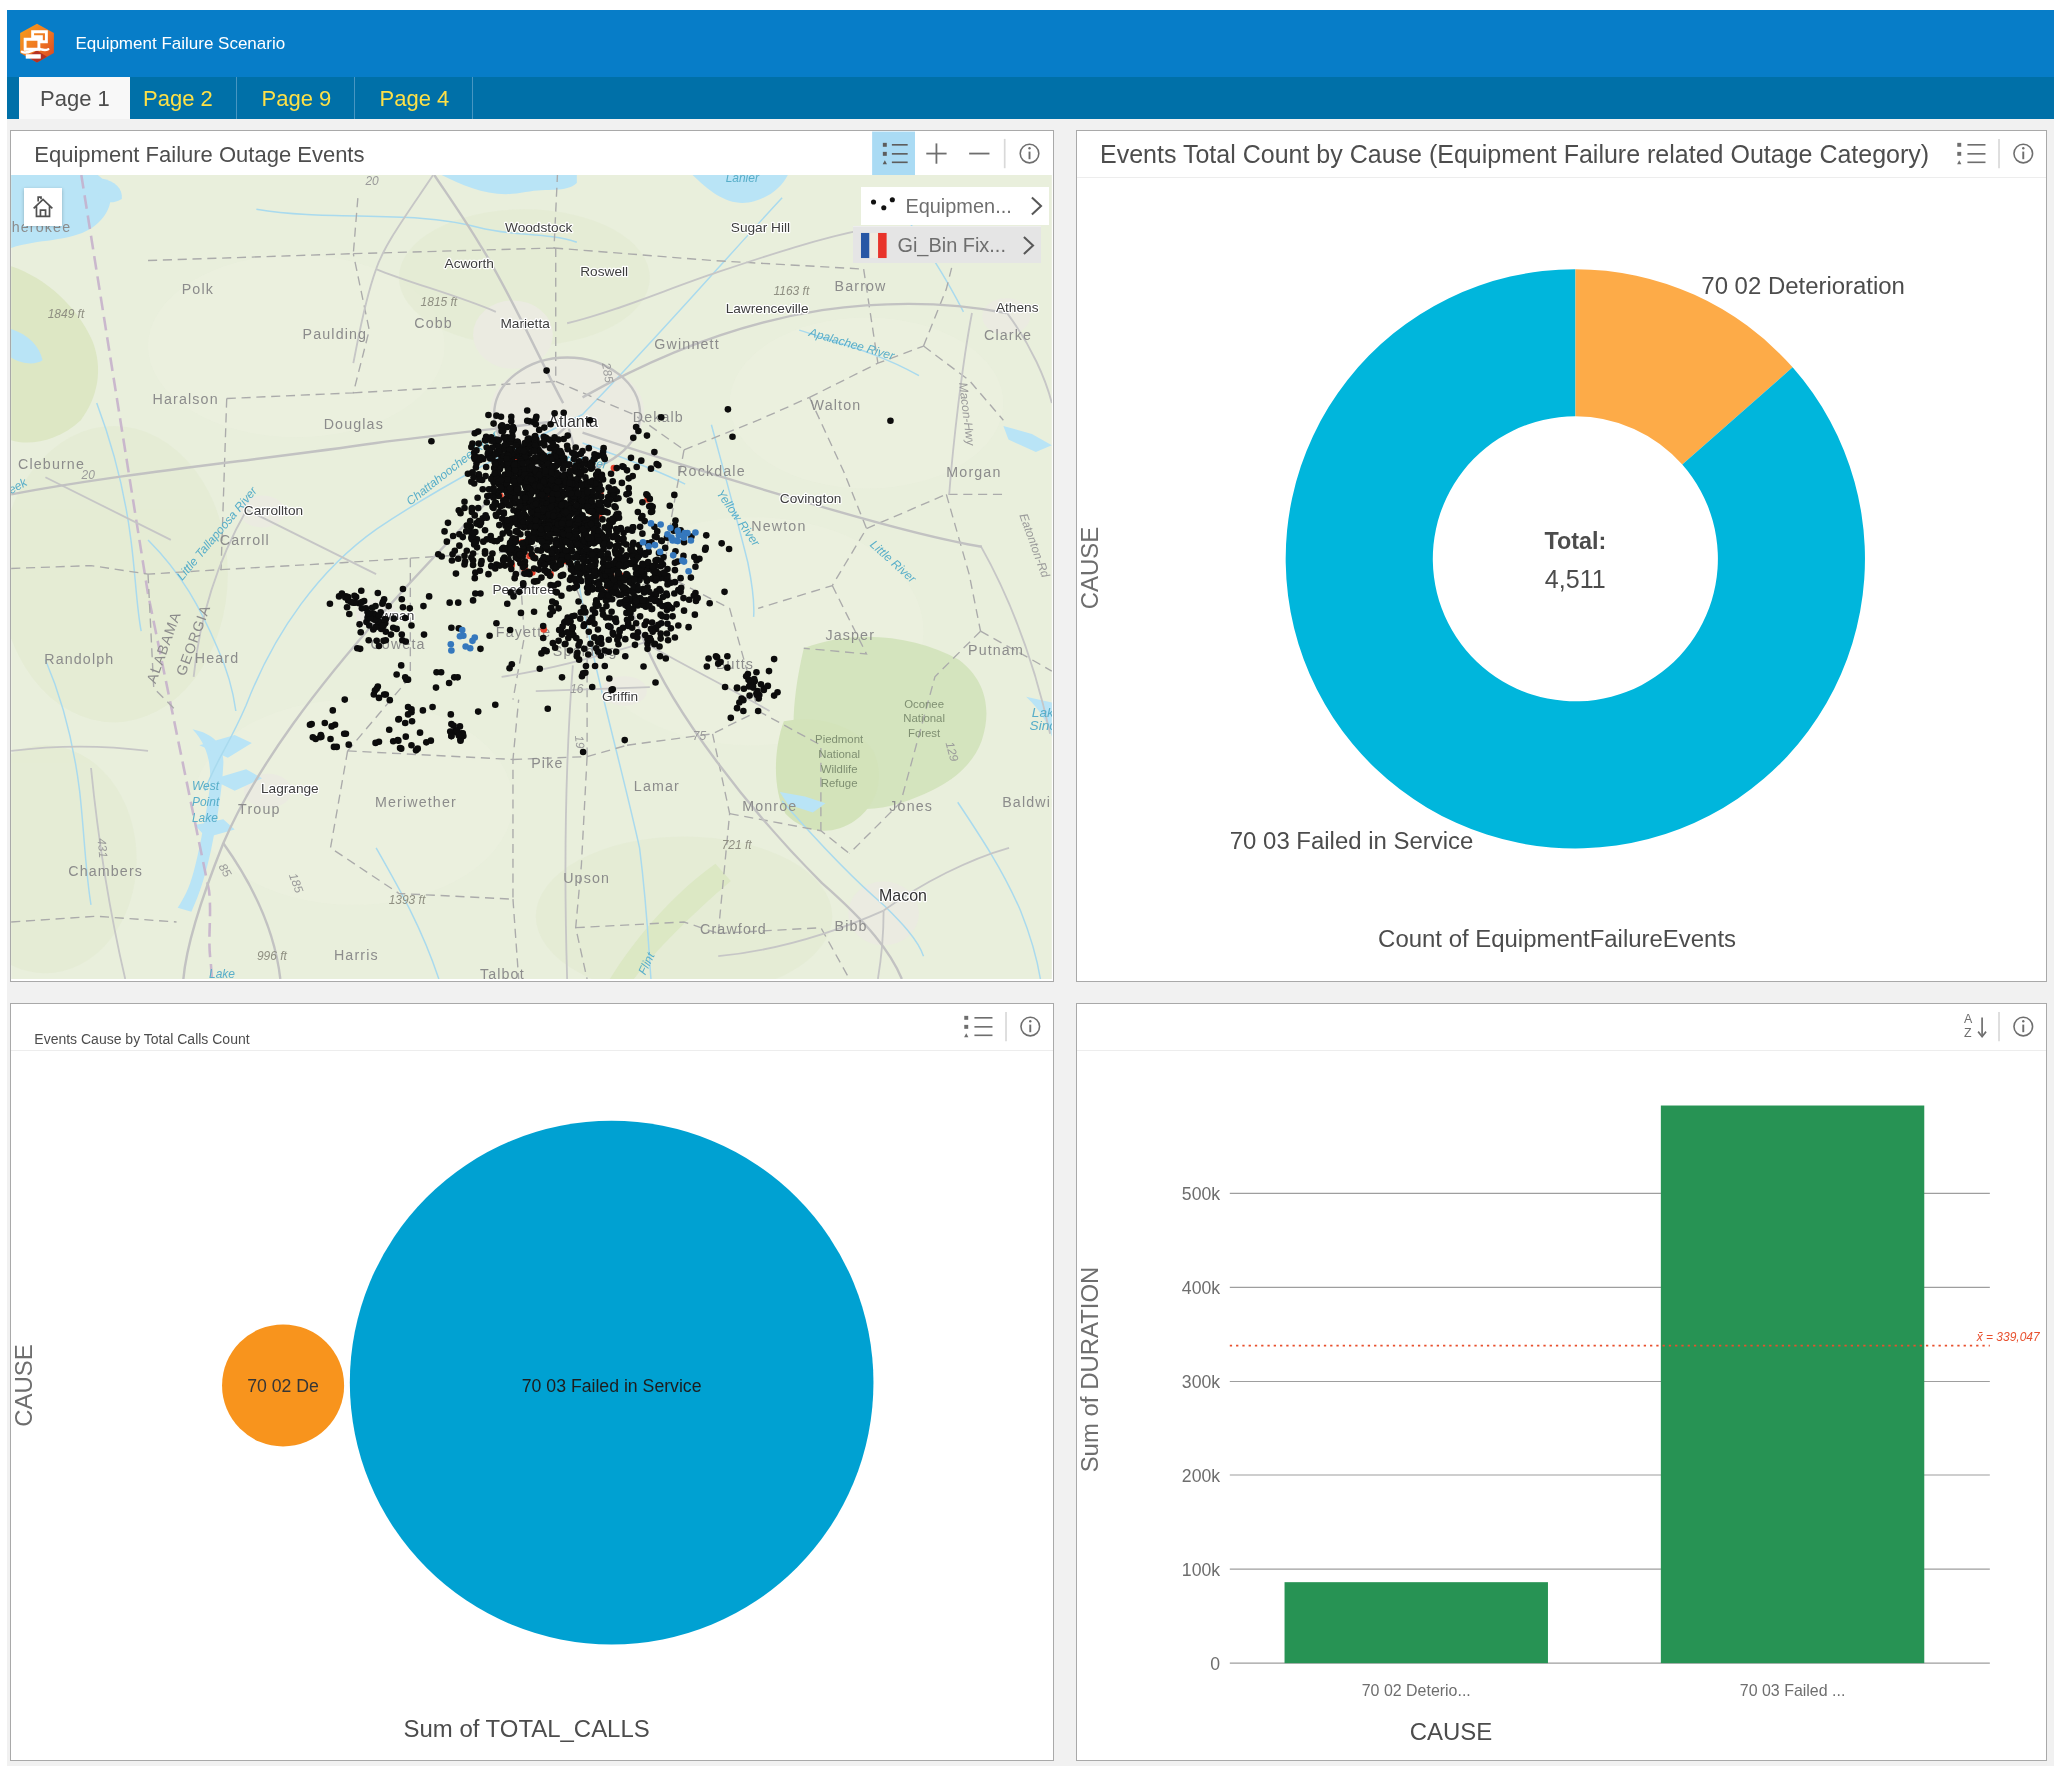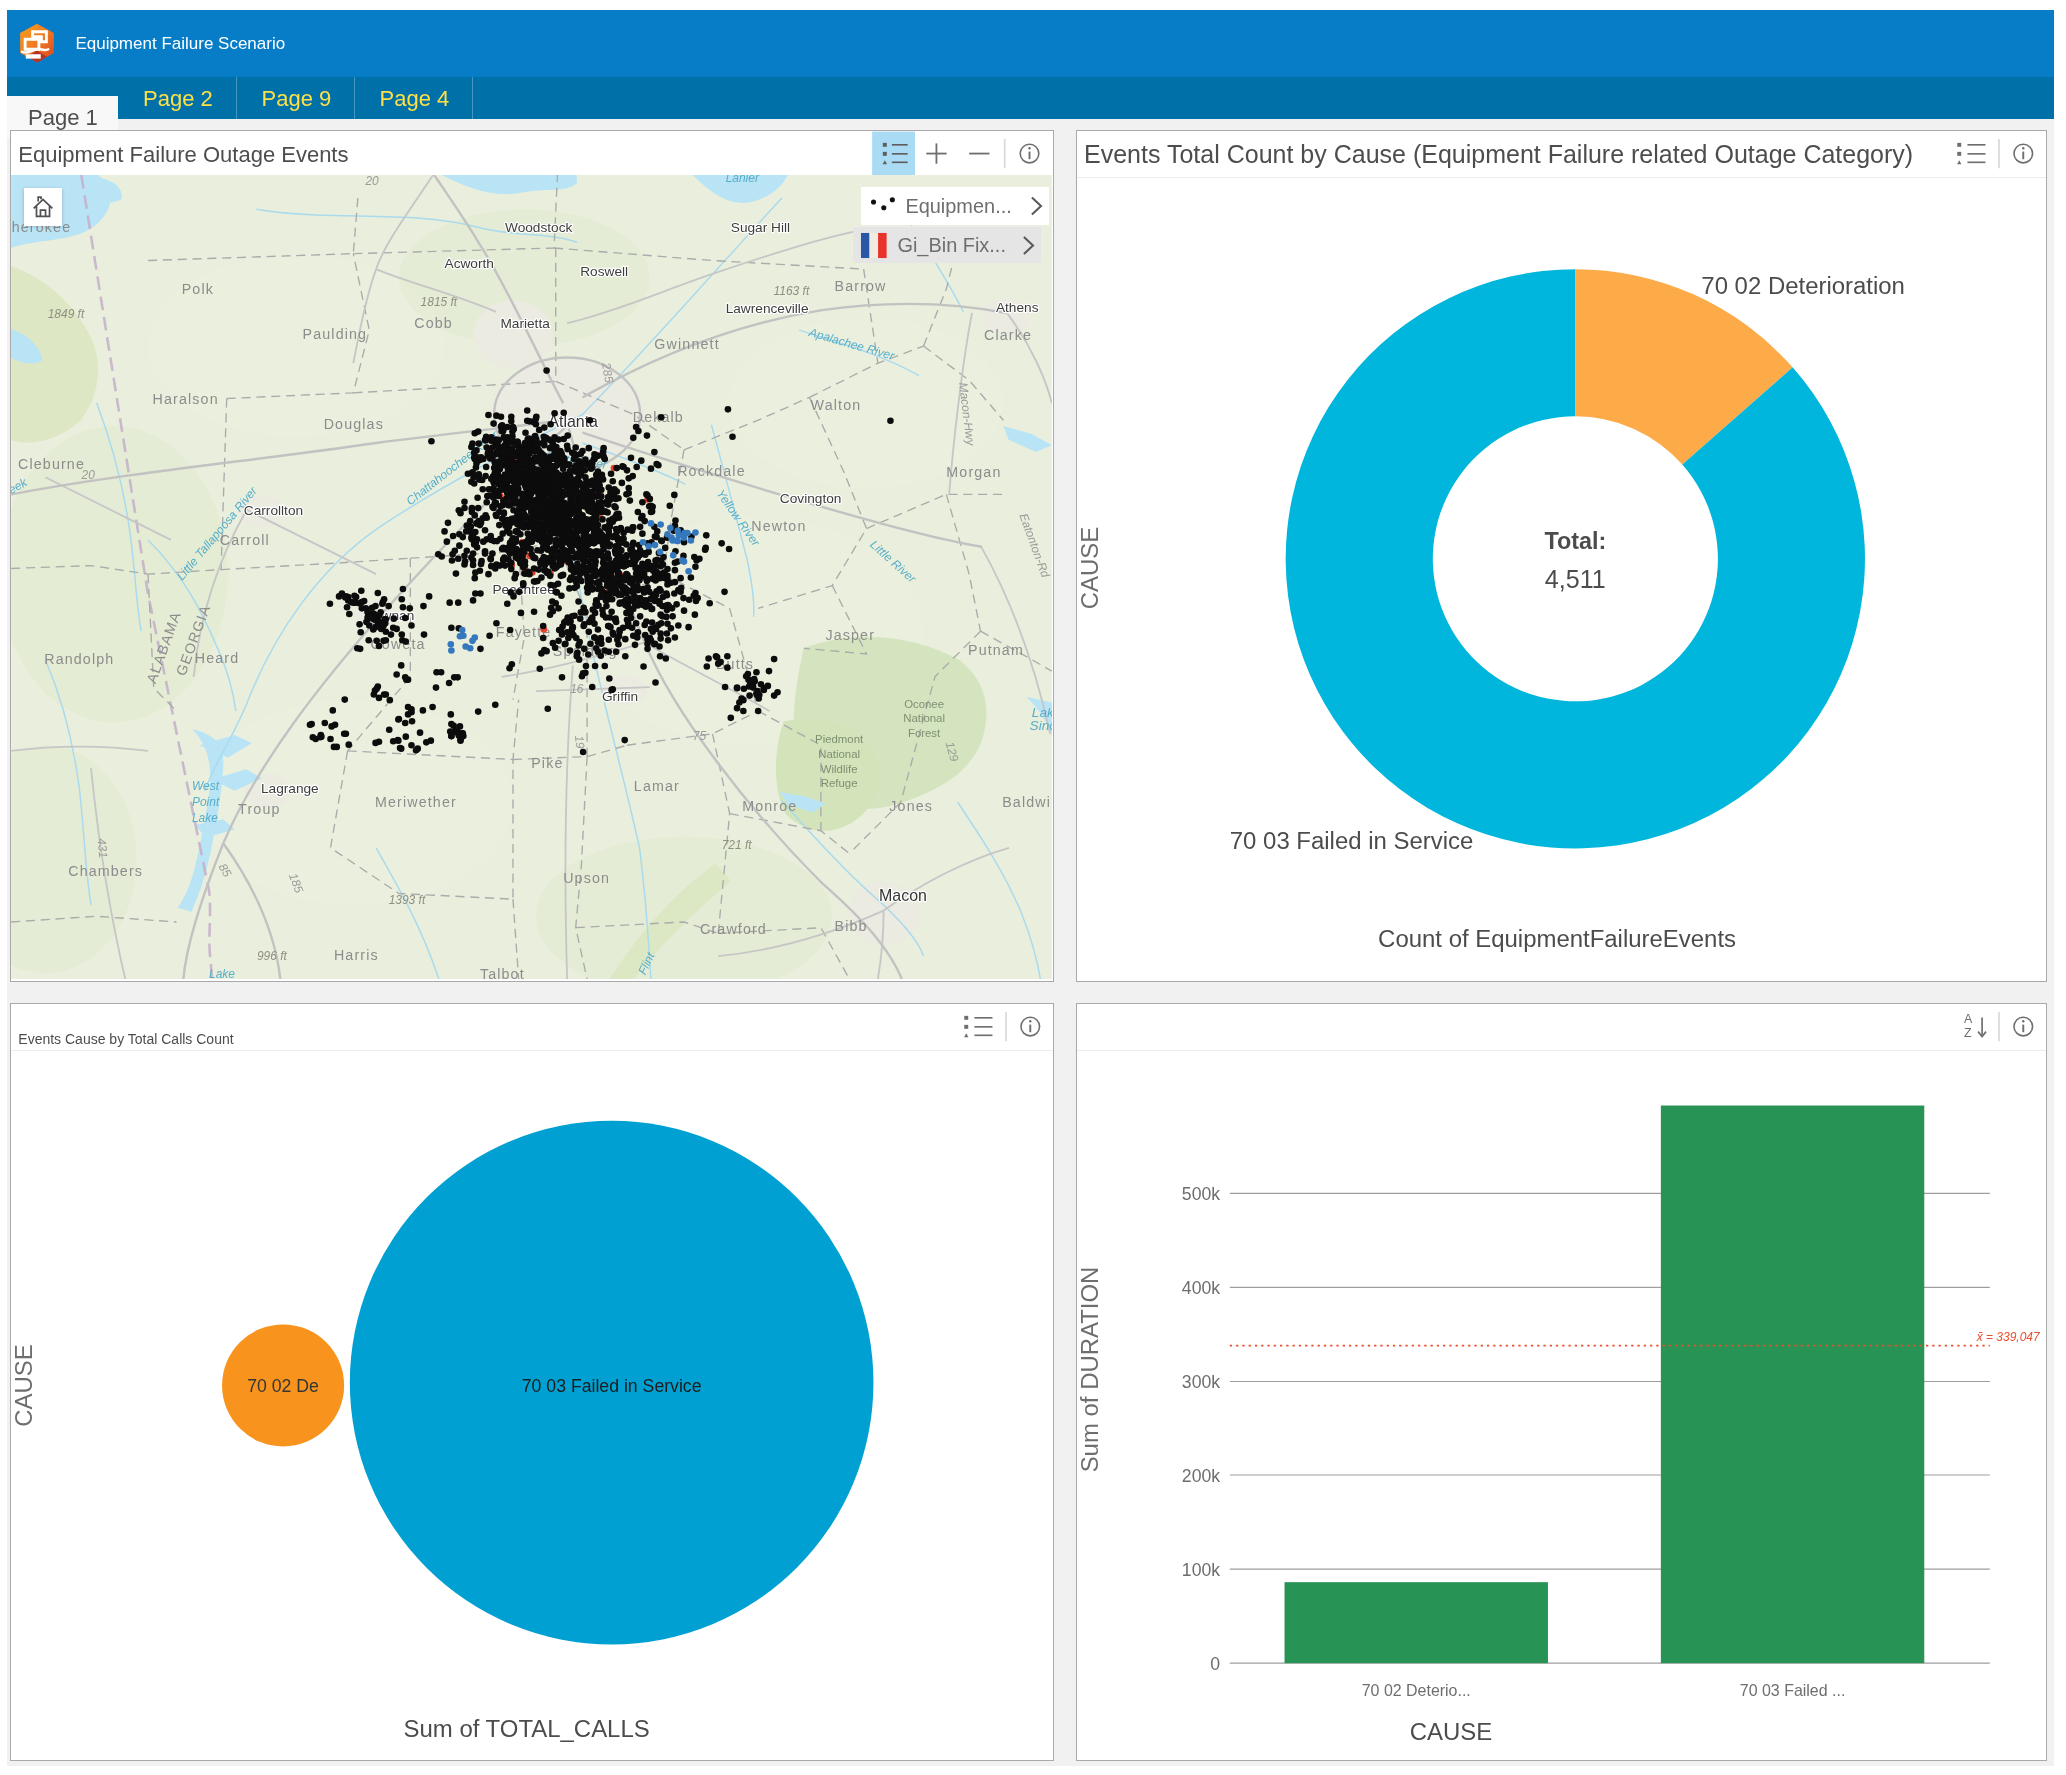--- a/index.html
+++ b/index.html
@@ -7,21 +7,21 @@
   .stage { position:absolute; left:0; top:0; width:2066px; height:1776px; }
   .contentbg { position:absolute; left:7.4px; top:119px; width:2047px; height:1647px; background:#f1f1f1; }
   .header { position:absolute; left:7.4px; top:10.3px; width:2047px; height:67px; background:#077dc8; }
   .header .title { position:absolute; left:68px; top:0; height:67px; line-height:68px; color:#ffffff; font-size:17px; }
   .logo { position:absolute; left:9.7px; top:13px; width:40px; height:40px; }
   .tabs { position:absolute; left:7.4px; top:77px; width:2047px; height:42px; background:#0070a8; }
   .tab { position:absolute; top:0; height:42px; line-height:43px; text-align:center; color:#fde047; font-size:22px; }
   .tab.active { background:#f8f8f8; color:#4d4d4d; }
   .tabsep { position:absolute; top:0; width:1.1px; height:42px; background:#4796c2; }
   .panel { position:absolute; background:#ffffff; border:1.7px solid #a9a9a9; }
-  .ptitle { position:absolute; left:0; top:0; right:0; height:32px; line-height:47px; color:#4d4d4d; font-size:22px; padding-left:7px; white-space:nowrap; }
+  .ptitle { position:absolute; left:0; top:0; right:0; height:32px; line-height:47px; color:#4d4d4d; font-size:22px; padding-left:23px; white-space:nowrap; }
   .pticons { position:absolute; top:0; right:0; height:44px; }
   svg text { font-family:"Liberation Sans", sans-serif; }
 </style>
 </head>
 <body>
 <div class="stage">
   <div class="contentbg"></div>
   <div class="header">
     <svg class="logo" viewBox="0 0 64 64">
       <defs>
@@ -34,21 +34,21 @@
       <path d="M32 1 L59 16 L59 48 L32 63 L5 48 L5 16 Z" fill="url(#lg1)"></path>
       <path d="M32 63 L16 54 L32 44 L48 54 Z" fill="#b53224"></path>
       <path d="M25 14 h22 v16 h-8 v-8 h-14 z" fill="none" stroke="#ffffff" stroke-width="4.6"></path>
       <path d="M13 26 h22 v16 h-22 z" fill="none" stroke="#ffffff" stroke-width="4.6"></path>
       <path d="M8 46 c10 6 20 -8 30 -4 c6 2 8 2 12 0" fill="none" stroke="#ffffff" stroke-width="4" stroke-linecap="round"></path>
       <rect x="14" y="50" width="24" height="7" fill="#ffffff"></rect>
     </svg>
     <div class="title">Equipment Failure Scenario</div>
   </div>
   <div class="tabs">
-    <div class="tab active" style="left:0; width:111px;margin-top:19px;">Page 1</div>
+    <div class="tab active" style="left:12px; width:111px;">Page 1</div>
     <div class="tab" style="left:111px; width:119px;">Page 2</div>
     <div class="tab" style="left:230px; width:118px;">Page 9</div>
     <div class="tab" style="left:348px; width:118px;">Page 4</div>
     <div class="tabsep" style="left:229px;"></div>
     <div class="tabsep" style="left:347px;"></div>
     <div class="tabsep" style="left:465px;"></div>
   </div>
 
   <div class="panel" style="left:10.3px; top:130px; width:1044px; height:852px;">
     <div class="ptitle">Equipment Failure Outage Events</div>

